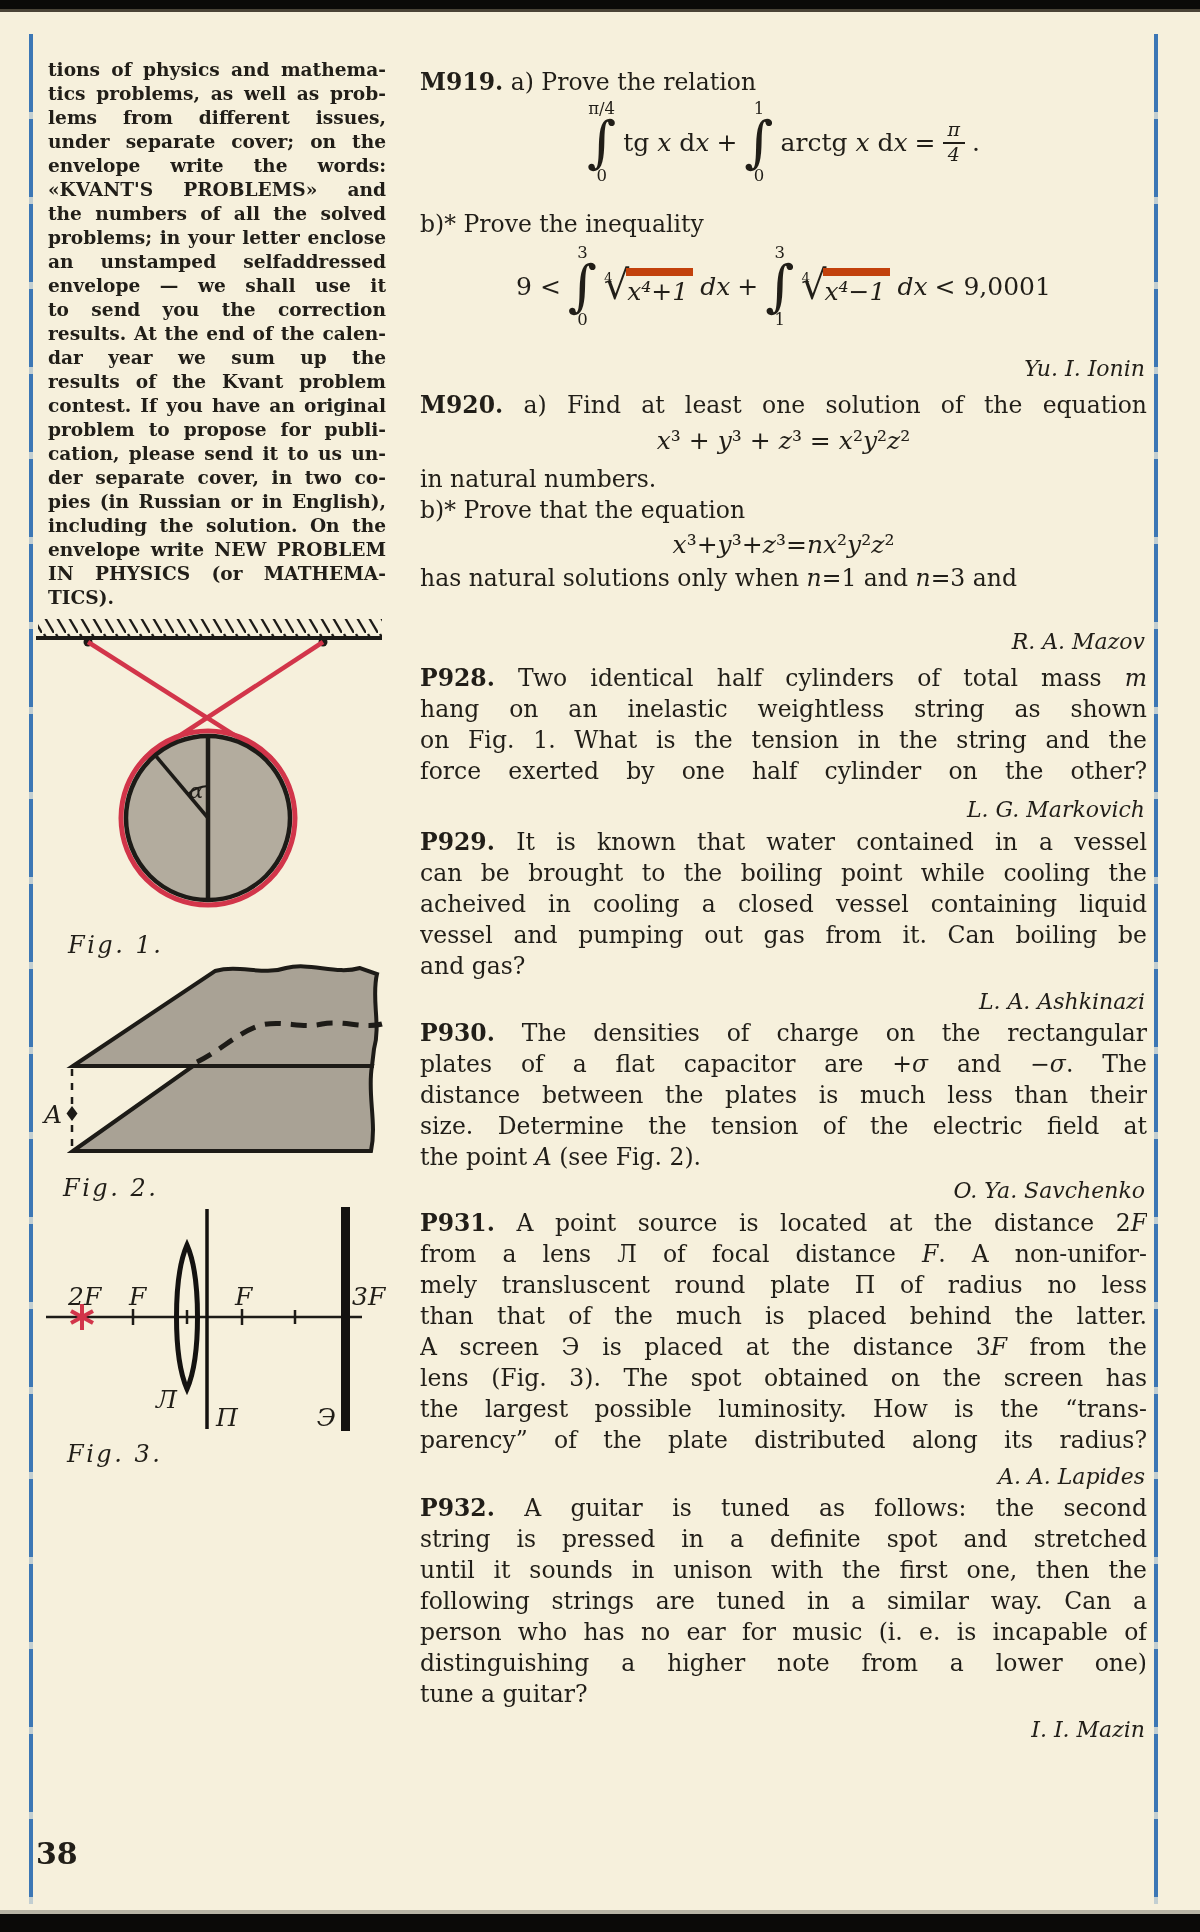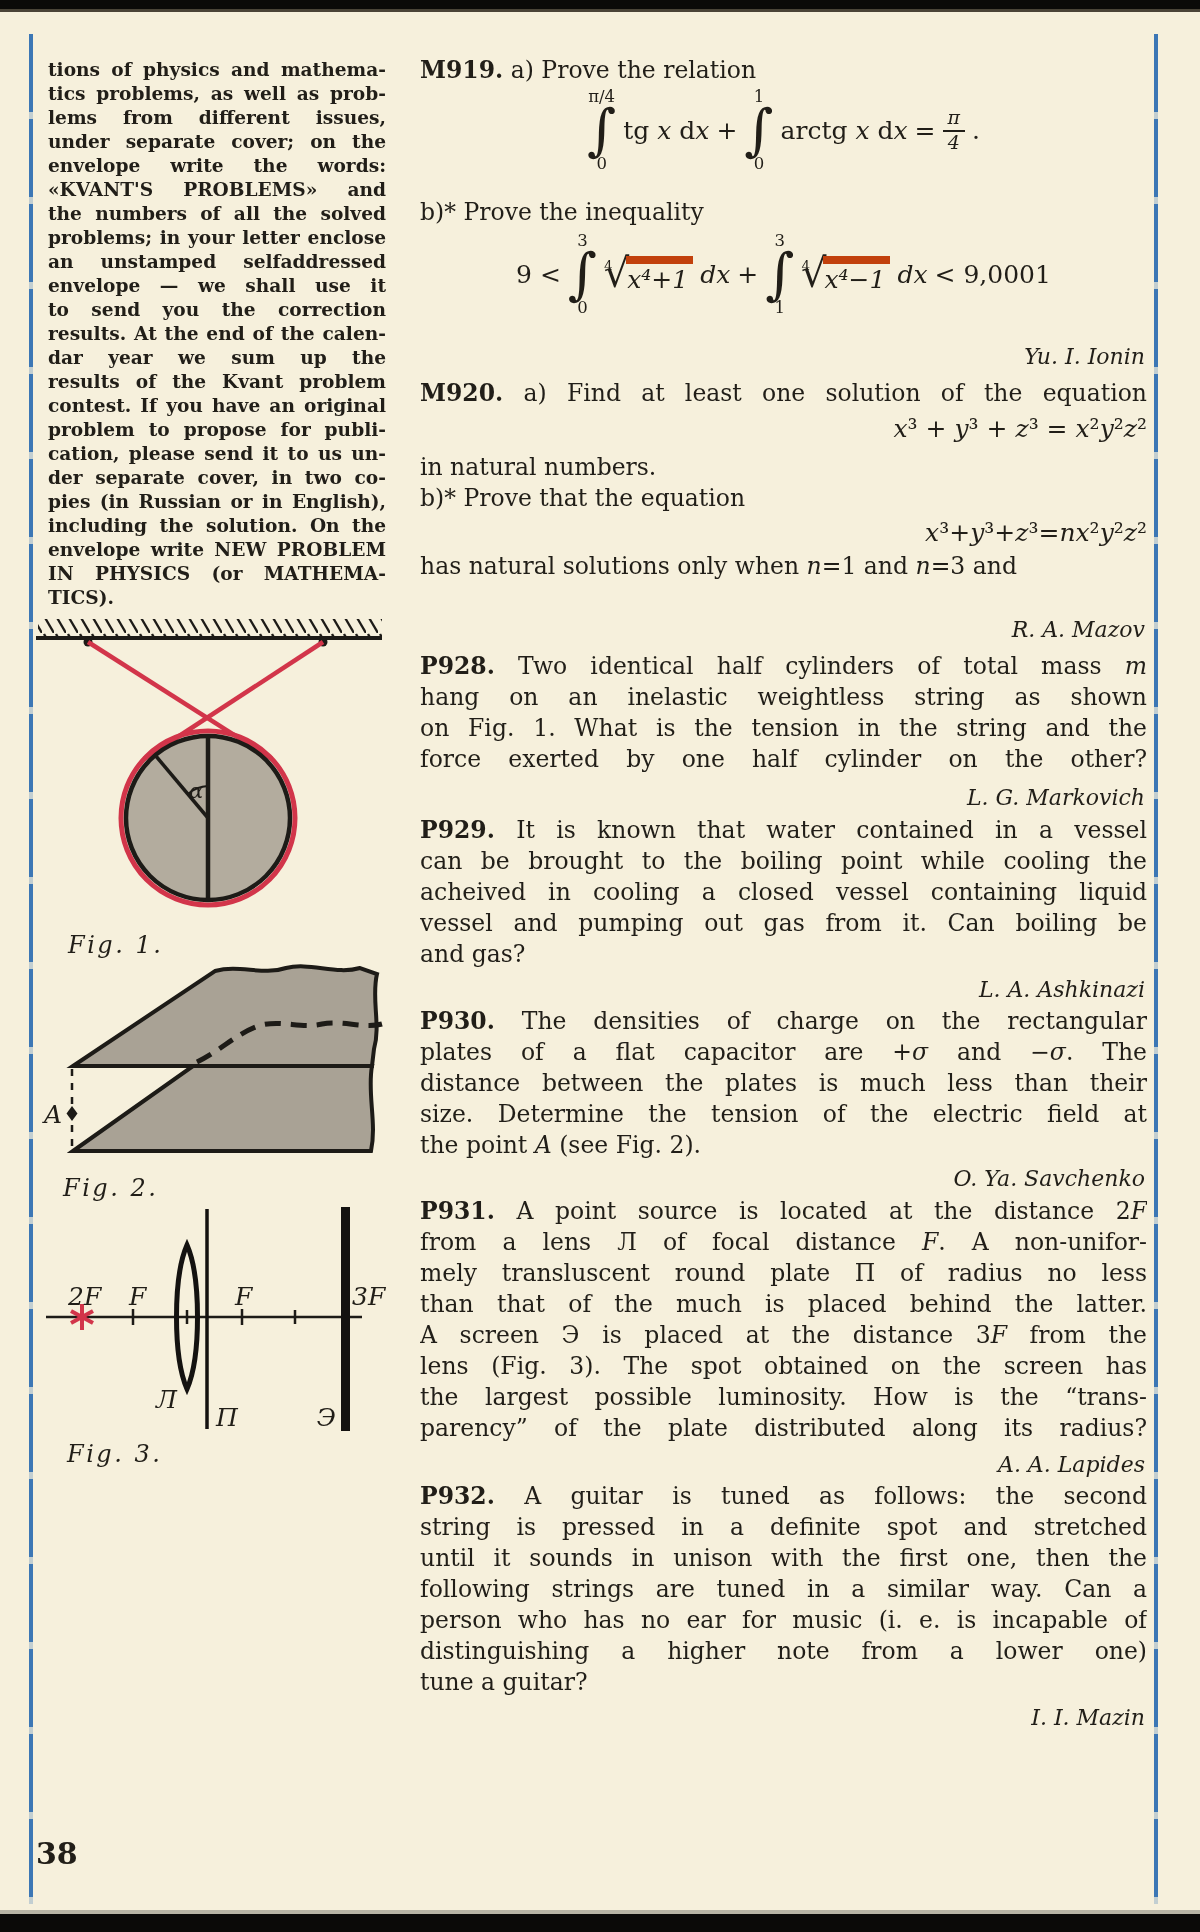--- a/index.html
+++ b/index.html
@@ -24,38 +24,38 @@
   #rule-right{left:1154px;}
 
   
   .ln{text-align:justify;text-align-last:justify;}
   .nl{text-align-last:left;}
   .para.lastleft .ln:last-child{text-align-last:left;}
 
   #left-col{position:absolute;left:48px;top:58px;width:338px;font-weight:bold;font-size:18.6px;}
   #left-col .ln{height:24px;line-height:24px;overflow:hidden;}
 
-  #right-col{position:absolute;left:420px;top:0;width:727px;height:1768px;font-size:23.5px;}
+  #right-col{position:absolute;left:420px;top:12px;width:727px;height:1768px;font-size:23.5px;}
   .rblk{position:absolute;left:0;width:100%;}
   #right-col .ln{height:31px;line-height:31px;overflow:hidden;}
   .author{position:absolute;right:2px;font-style:italic;font-size:22px;height:30px;line-height:30px;white-space:nowrap;}
 
   
   .eq{position:absolute;left:0;width:100%;display:flex;justify-content:center;align-items:center;gap:7px;font-size:25px;}
   .intwrap{display:inline-flex;flex-direction:column;align-items:center;}
   .lim{font-size:16.5px;line-height:1.1;}
   .intsign{font-size:56px;line-height:.8;padding:2px 0;}
   .frac{display:inline-flex;flex-direction:column;align-items:center;font-size:19px;line-height:1.15;font-style:italic;}
   .fnum{border-bottom:2px solid #211e18;padding:0 5px 1px;}
   .root{display:inline-flex;align-items:flex-start;}
   .ridx{font-size:13.5px;line-height:1;margin:3px -9px 0 0;position:relative;z-index:1;}
   .rsgn{font-size:40px;line-height:34px;}
   .rbar{border-top:8px solid #c2410c;font-style:italic;padding:3px 5px 0 1px;line-height:26px;margin-left:-3px;}
   .dxe{font-style:italic;}
-  .eqline{position:absolute;left:0;width:100%;text-align:right;font-size:25px;height:34px;line-height:34px;}
+  .eqline{position:absolute;left:0;width:100%;text-align:center;font-size:25px;height:34px;line-height:34px;}
 
   
   svg{font-family:"DejaVu Serif","Liberation Serif",serif;}
   .figsvg{position:absolute;}
   #fig1{left:30px;top:615px;}
   #fig2{left:30px;top:963px;}
   #fig3{left:30px;top:1205px;}
   .figlabel{font-style:italic;font-size:24px;font-weight:500;letter-spacing:2.5px;fill:#211e18;}
   .figmath{font-style:italic;font-size:21px;fill:#211e18;}
   .figmathbig{font-style:italic;font-size:25px;fill:#211e18;font-weight:500;}

